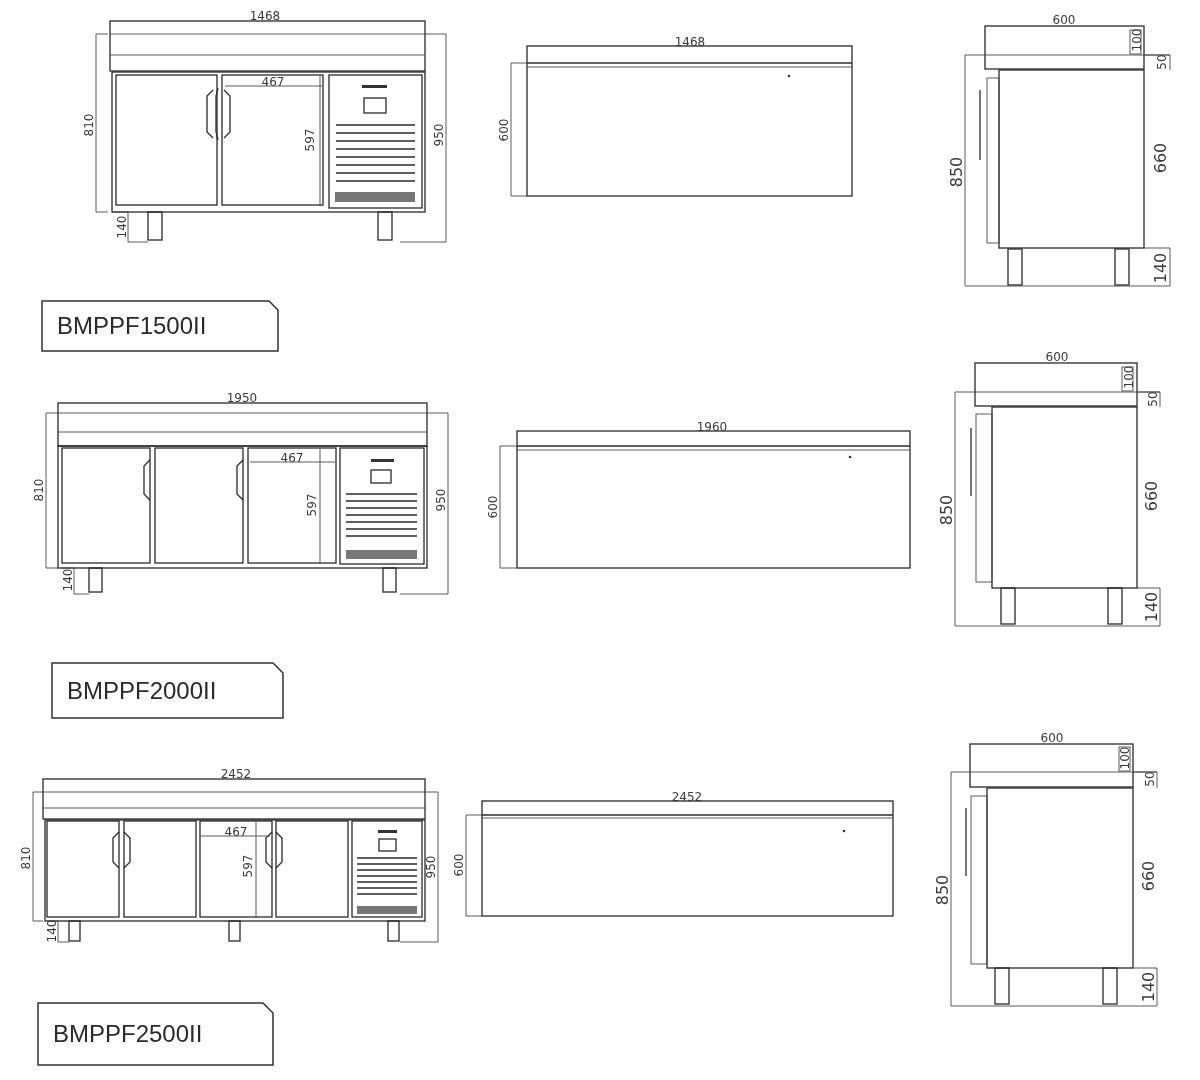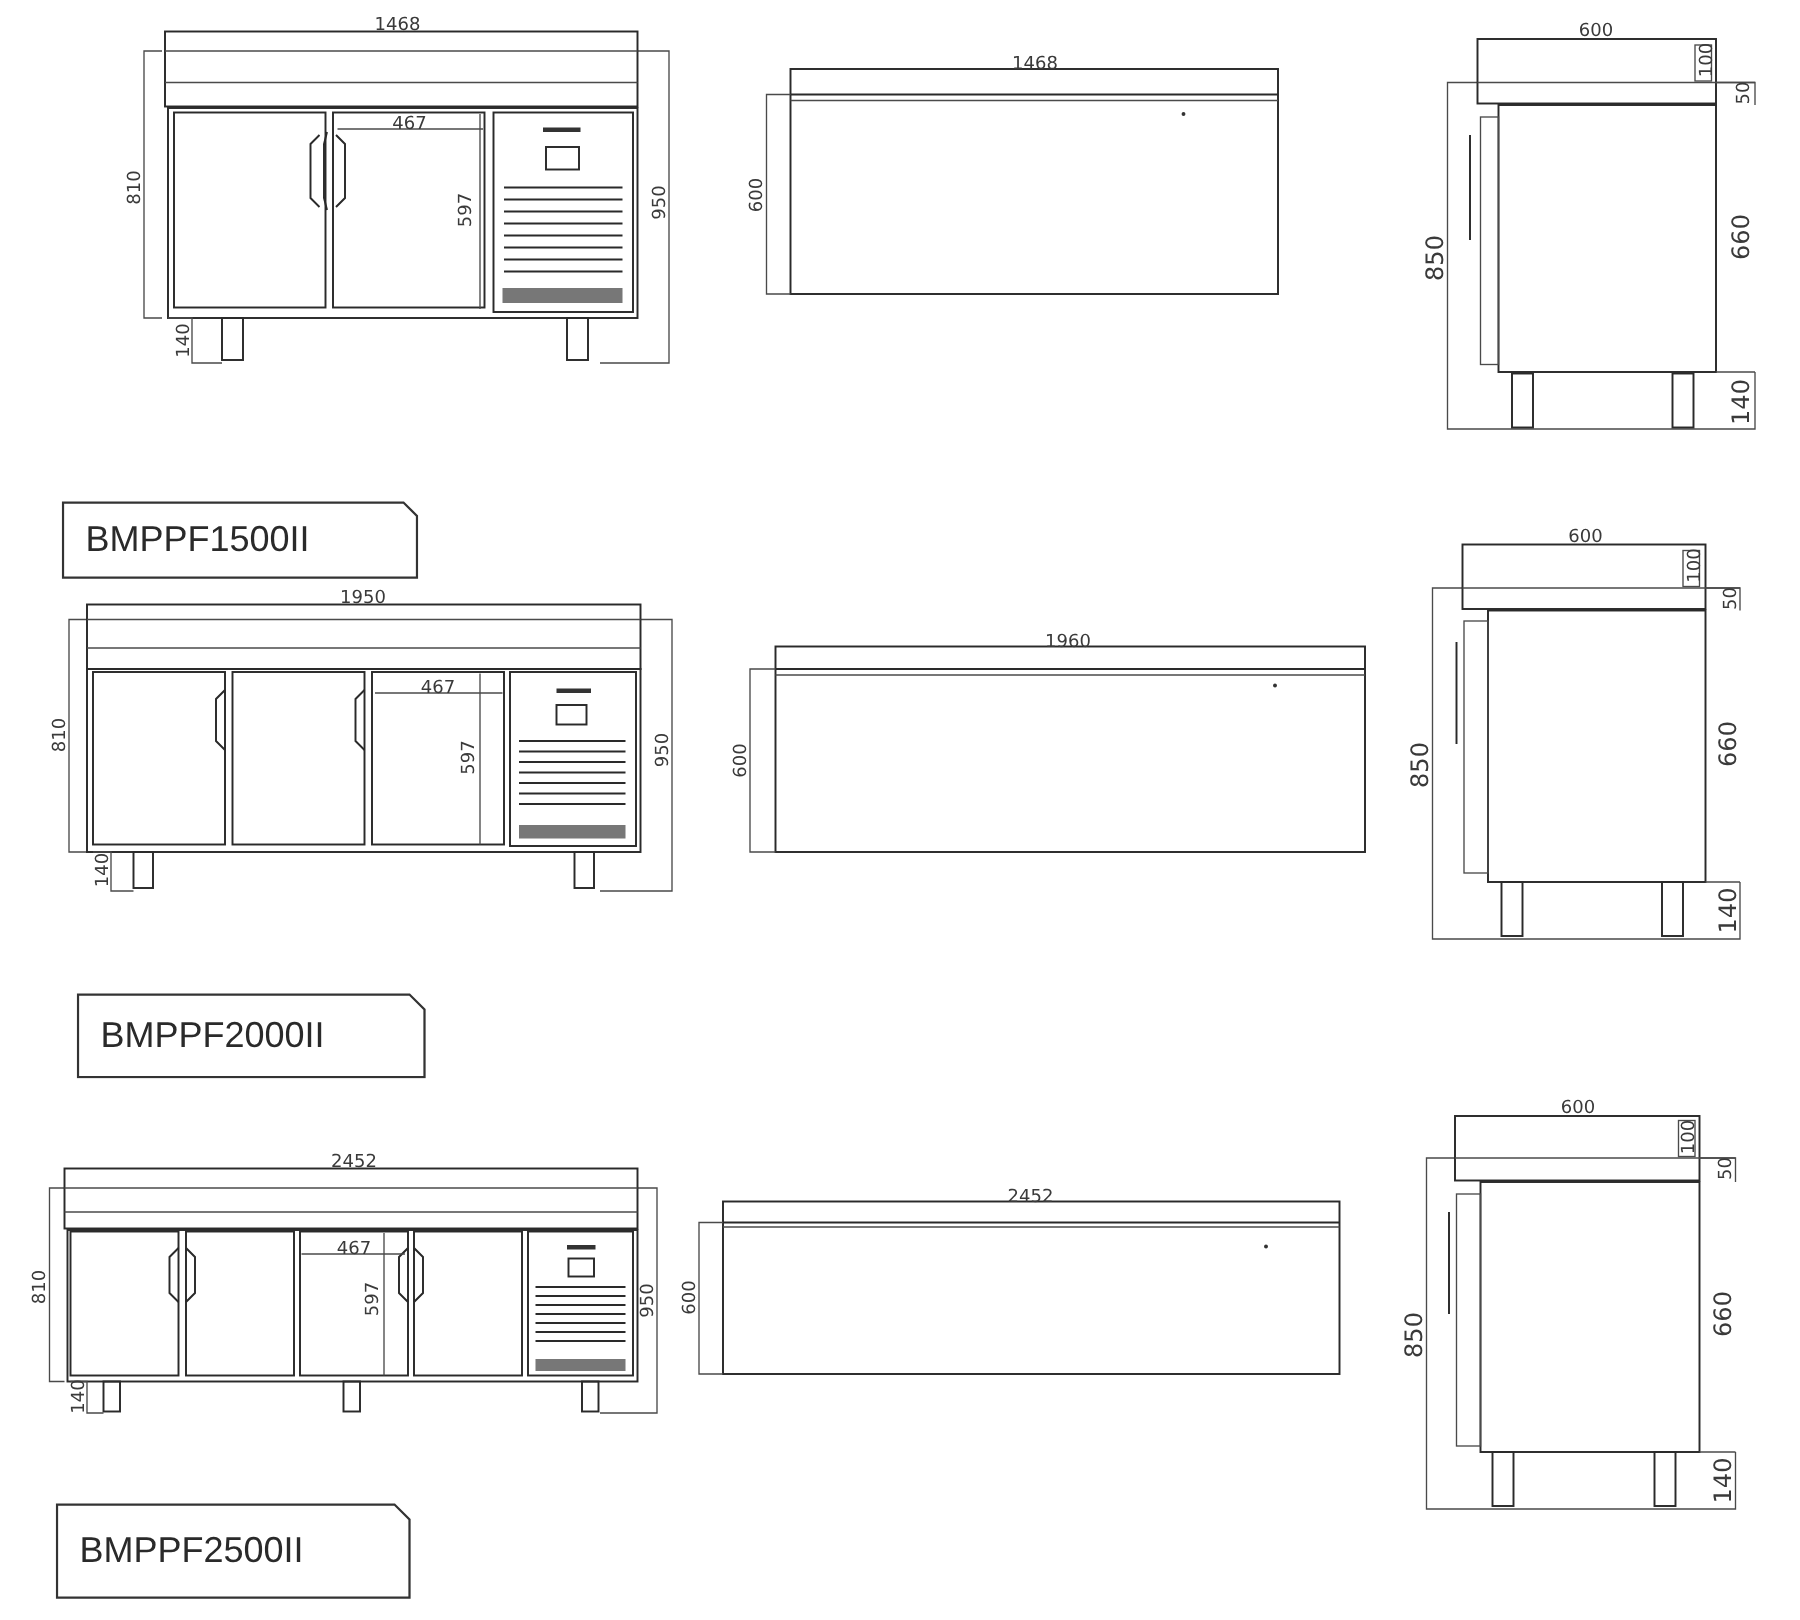--- a/index.html
+++ b/index.html
@@ -230,21 +230,21 @@
     <text class="dim" x="1052" y="742" text-anchor="middle">600</text>
     <text class="dim" transform="translate(1129,758) rotate(-90)" text-anchor="middle">100</text>
     <text class="dim" transform="translate(1154,779) rotate(-90)" text-anchor="middle">50</text>
     <text class="dimL" transform="translate(951,890) rotate(-90)" text-anchor="middle" dy="-3">850</text>
     <text class="dimL" transform="translate(1154,876) rotate(-90)" text-anchor="middle">660</text>
     <text class="dimL" transform="translate(1154,987) rotate(-90)" text-anchor="middle">140</text>
     <line class="thin" x1="1133" y1="968" x2="1157" y2="968"></line>
   </g>
 </svg>
 
-<div class="model-label" style="left:41px; top:300px; width:205px; height:52px;margin-top:34px;">
+<div class="model-label" style="left:41px; top:300px; width:205px; height:52px;">
   <svg width="238" height="52">
       <path d="M1,1 L228,1 L237,10 L237,51 L1,51 Z" fill="#fff" stroke="#333" stroke-width="1.5"></path>
     </svg>
   <span>BMPPF1500II</span>
 </div>
 <div class="model-label" style="left:39px; top:662px; width:233px; height:57px;margin-left:12px;">
   <svg width="233" height="57">
       <path d="M1,1 L222,1 L232,11 L232,56 L1,56 Z" fill="#fff" stroke="#333" stroke-width="1.5"></path>
     </svg>
   <span>BMPPF2000II</span>

